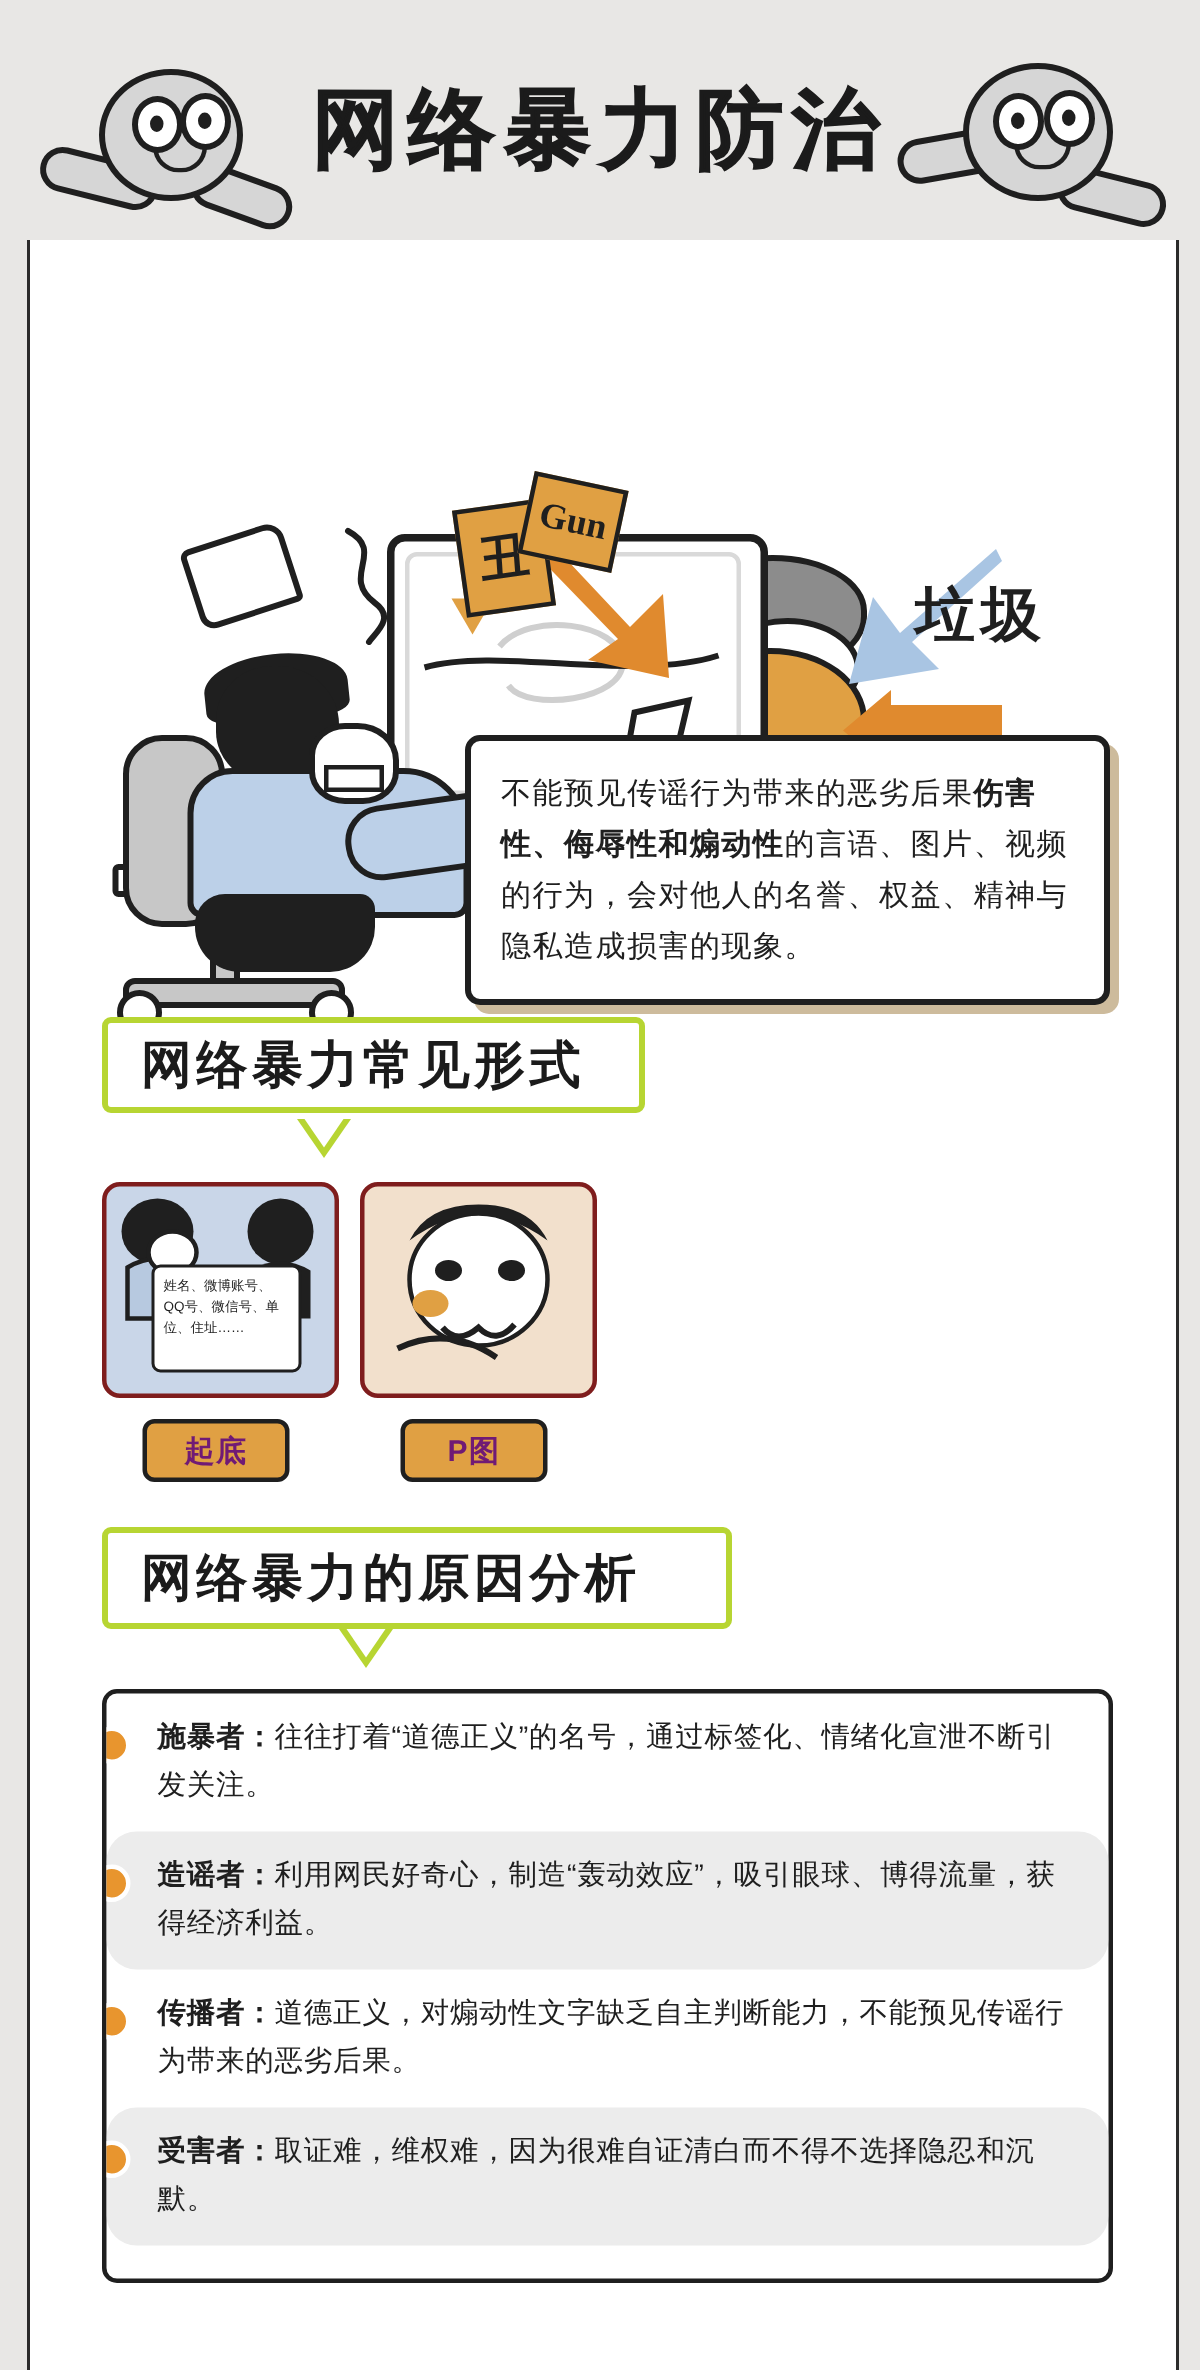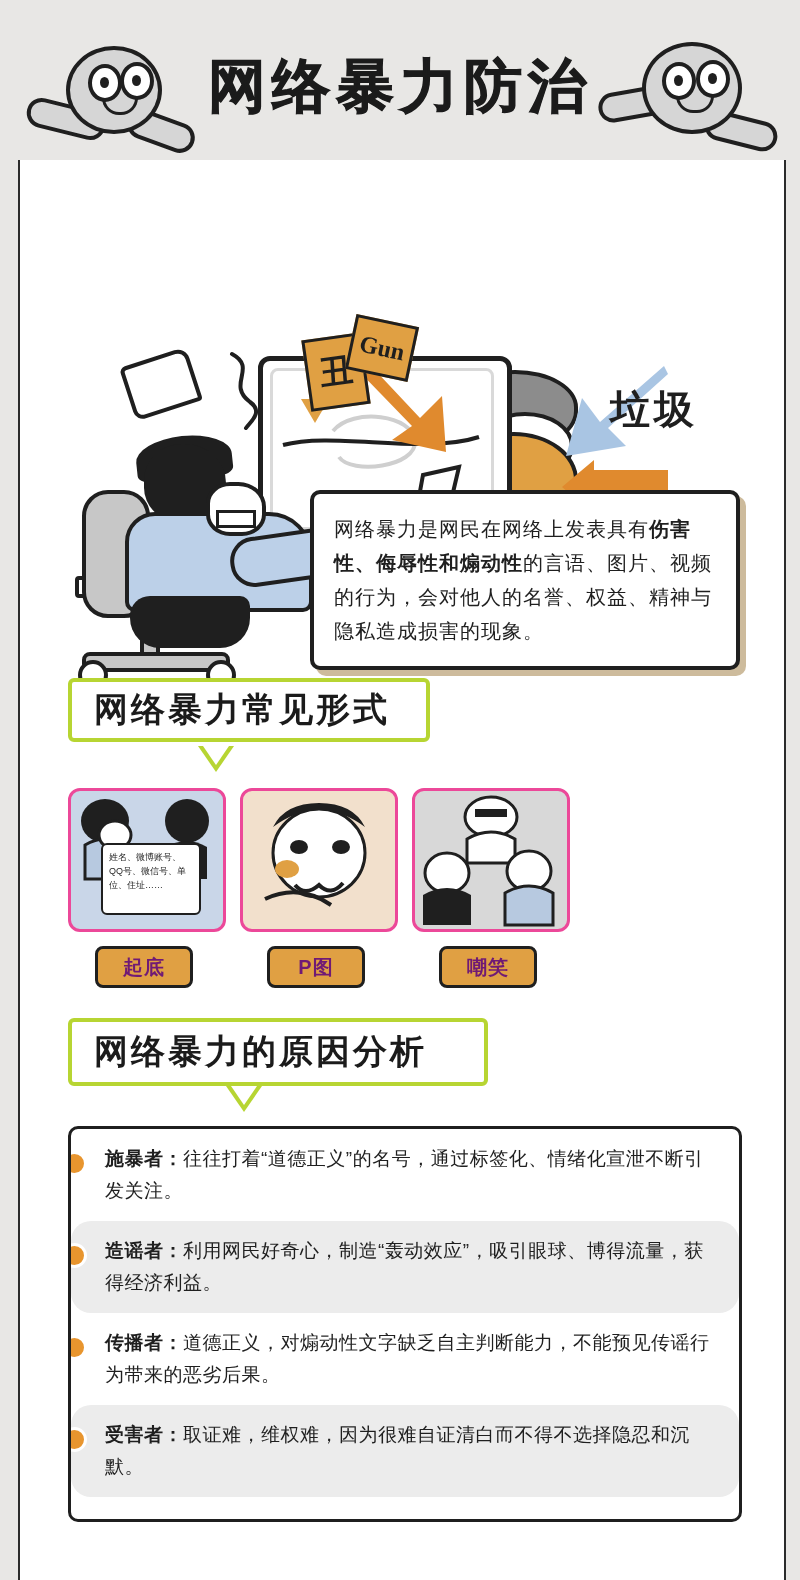--- a/index.html
+++ b/index.html
@@ -122,21 +122,21 @@
     font-size:34px;font-weight:bold;color:#1b1b1b;letter-spacing:3px;
     font-family:"DejaVu Sans","Liberation Sans",sans-serif;
   }
   .sec-tail{position:absolute;width:0;height:0;border-left:18px solid transparent;border-right:18px solid transparent;border-top:26px solid #b7d532;}
   .sec-tail i{position:absolute;left:-13px;top:-26px;width:0;height:0;border-left:13px solid transparent;border-right:13px solid transparent;border-top:19px solid #fff;}
 
   
   .forms{position:absolute;left:48px;top:788px;width:668px;height:215px;}
   .form-item{position:absolute;width:152px;}
   .form-card{
-    width:152px;height:138px;border:3px solid #ec4899;border-radius:12px;overflow:hidden;position:relative;
+    width:152px;height:138px;border:3px solid #7f1d1d;border-radius:12px;overflow:hidden;position:relative;
   }
   .form-label{
     margin:14px auto 0;width:92px;height:36px;background:#e0a043;border:3px solid #1f1f1f;border-radius:8px;
     display:flex;align-items:center;justify-content:center;
     font-size:20px;font-weight:bold;color:#701a75;letter-spacing:1px;
   }
   .bubble{
     position:absolute;left:30px;top:52px;width:100px;height:72px;background:#fff;border:2px solid #1f1f1f;border-radius:6px;
     font-size:9px;line-height:14px;color:#1f1f1f;padding:5px 6px;box-sizing:border-box;
   }
@@ -221,21 +221,21 @@
     <svg style="position:absolute;left:540px;top:300px;width:110px;height:56px" viewBox="0 0 110 56">
       <path d="M108 10 L34 10 L34 0 L2 27 L34 54 L34 44 L108 44 Z" fill="#e08a2e"></path>
     </svg>
 
     <div class="tag-chou">丑</div>
     <div class="tag-gun">Gun</div>
     <div class="tag-lajii">垃圾</div>
     <div class="tag-small">就这样还好意思出来</div>
   </div>
 
-  <div class="defbox"><span>网络暴力是网民在网络上发表具有</span><b>伤害性、侮辱性和煽动性</b><span>的言语、图片、视频的行为，会对他人的名誉、权益、精神与隐私造成损害</span><span>的现象。</span></div>
+  <div class="defbox"><span>不能预见传谣行为带来的恶劣后果</span><b>伤害性、侮辱性和煽动性</b><span>的言语、图片、视频的行为，会对他人的名誉、权益、精神与隐私造成损害</span><span>的现象。</span></div>
 
   <div class="sec" style="left:48px;top:678px;width:362px;height:64px;">
     <span class="txt">网络暴力常见形式</span>
   </div>
   <div class="sec-tail" style="left:178px;top:746px">
       <i></i>
     </div>
 
   <div class="forms">
 
@@ -261,34 +261,20 @@
           <ellipse cx="56" cy="56" rx="9" ry="7" fill="#1f1f1f"></ellipse>
           <ellipse cx="98" cy="56" rx="9" ry="7" fill="#1f1f1f"></ellipse>
           <ellipse cx="44" cy="78" rx="12" ry="9" fill="#e0a043"></ellipse>
           <path d="M52 94 q10 12 24 0 q12 12 24 -2" fill="none" stroke="#1f1f1f" stroke-width="4"></path>
           <path d="M22 108 q34 -16 66 6" fill="none" stroke="#1f1f1f" stroke-width="4"></path>
         </svg>
       </div>
       <div class="form-label">P图</div>
     </div>
 
-    <div class="form-item" style="left:344px;top:0px">
-      <div class="form-card" style="background:#d8d8d8">
-        <svg viewBox="0 0 152 138" width="152" height="138">
-          <ellipse cx="76" cy="26" rx="26" ry="20" fill="#fff" stroke="#1f1f1f" stroke-width="3"></ellipse>
-          <rect x="60" y="18" width="32" height="8" fill="#1f1f1f"></rect>
-          <path d="M52 48 q24 -14 48 0 l0 24 -48 0z" fill="#fff" stroke="#1f1f1f" stroke-width="3"></path>
-          <ellipse cx="32" cy="82" rx="22" ry="20" fill="#fff" stroke="#1f1f1f" stroke-width="3"></ellipse>
-          <ellipse cx="114" cy="80" rx="22" ry="20" fill="#fff" stroke="#1f1f1f" stroke-width="3"></ellipse>
-          <path d="M8 104 q24 -14 48 0 l0 30 -48 0z" fill="#1f1f1f"></path>
-          <path d="M90 102 q24 -14 48 0 l0 32 -48 0z" fill="#b7c9e0" stroke="#1f1f1f" stroke-width="3"></path>
-        </svg>
-      </div>
-      <div class="form-label">嘲笑</div>
-    </div>
 
   </div>
 
   <div class="sec" style="left:48px;top:1018px;width:420px;height:68px;">
     <span class="txt">网络暴力的原因分析</span>
   </div>
   <div class="sec-tail" style="left:206px;top:1086px">
       <i></i>
     </div>
 

